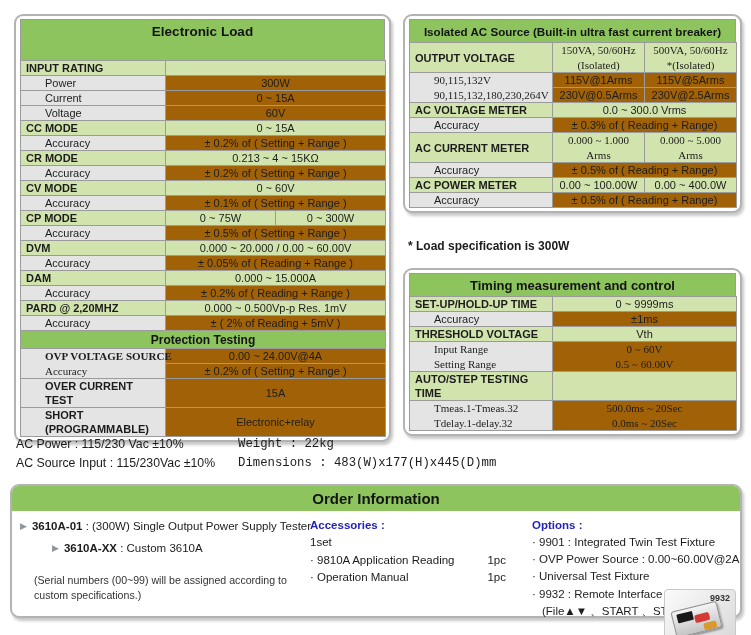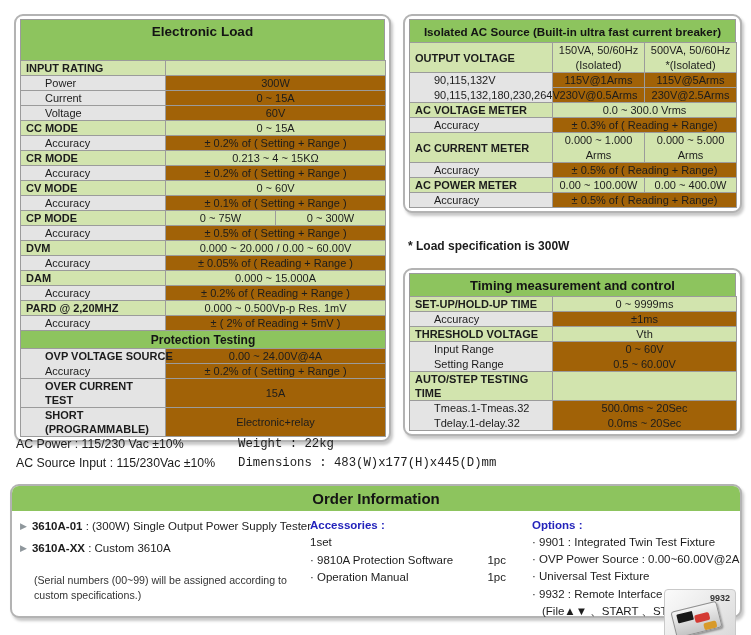--- a/index.html
+++ b/index.html
@@ -24,21 +24,21 @@
   table{border-collapse:collapse;width:100%;table-layout:fixed;}
   td{border:1px solid var(--bord);font-size:11px;height:15px;line-height:14px;
      padding:0 5px;color:var(--txt);vertical-align:middle;}
   td.lbl{text-align:left;background:#fff;}
   td.val{text-align:center;background:#a16207;padding:0 2px;}
   td.green{background:var(--grow);}
   td.gray{background:var(--ggray);padding-left:24px;}
   .b{font-weight:bold;}
   td.sec{background:var(--ghdr);font-weight:bold;text-align:center;
          font-size:12px;height:18px;color:#141414;}
-  .ln{line-height:14.5px;height:14.5px;white-space:nowrap;}
+  .ln{line-height:14.5px;height:14.5px;white-space:nowrap;font-family:Liberation Serif, serif;}
   .footnote{position:absolute;left:408px;top:239px;font-size:12px;font-weight:bold;}
   .geninfo{position:absolute;top:435px;font-size:12.3px;line-height:19px;}
   .gen-left{left:16px;}
   .gen-right{left:238px;font-family:Liberation Mono, monospace;}
   
   .order-hdr{height:25px;line-height:25px;background:var(--ghdr);
              border-radius:7px 7px 0 0;text-align:center;font-weight:bold;
              font-size:15px;color:#141414;}
   .order-body{position:relative;height:104px;font-size:11.5px;}
   .model-line{position:absolute;left:8px;white-space:nowrap;}
@@ -299,36 +299,36 @@
   <div>Dimensions : 483(W)x177(H)x445(D)mm</div>
 </div>
 
 <div class="panel" style="left:10px;top:484px;width:732px;height:134px;padding:0;">
   <div class="order-hdr">Order Information</div>
   <div class="order-body">
 
     <div class="model-line" style="top:9px;">
       <span class="tri">▶</span><span class="b">3610A-01</span><span> : (300W) Single Output Power Supply Tester</span>
     </div>
-    <div class="model-line" style="top:31px;">
+    <div class="model-line" style="top:31px;margin-left:32px;">
       <span class="tri">▶</span><span class="b">3610A-XX</span><span> : Custom 3610A</span>
     </div>
     <div class="note">
       <div>(Serial numbers (00~99) will be assigned according to</div>
       <div>custom specifications.)</div>
     </div>
 
     <div class="acc-col">
       <div class="col-title">Accessories :</div>
       <div id="acc-list">
           <div class="acc-item">
             <span>1set</span>
           </div>
           <div class="acc-item">
-            <span>· 9810A Protection Software</span>
+            <span>· 9810A Application Reading</span>
             <span>1pc</span>
           </div>
           <div class="acc-item">
             <span>· Operation Manual</span>
             <span>1pc</span>
           </div>
         </div>
     </div>
 
     <div class="opt-col">

